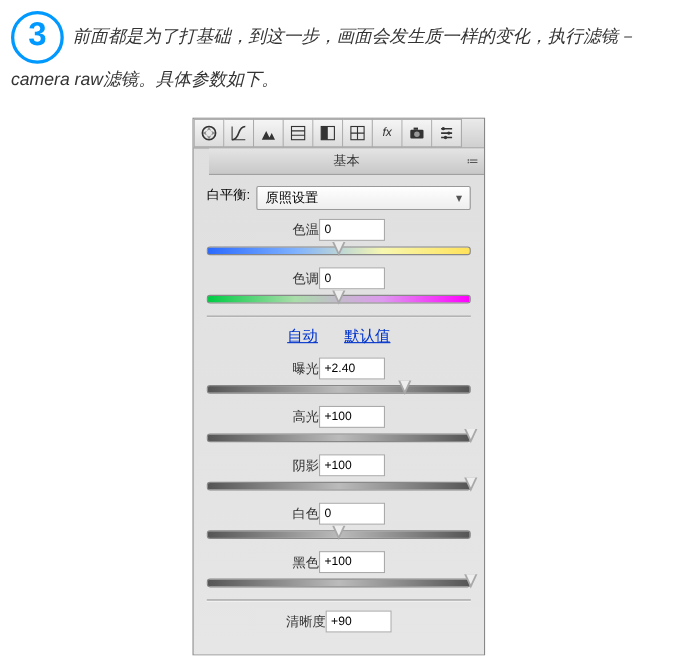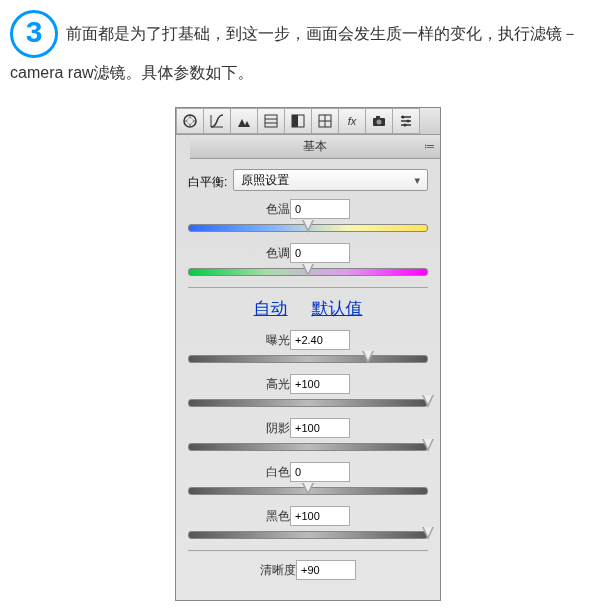--- a/index.html
+++ b/index.html
@@ -23,20 +23,21 @@
       color: #0099ff;
       vertical-align: middle;
       margin-right: 4px;
     }
     .intro-text {
       display: inline;
       line-height: 28px;
       font-size: 16px;
       color: #333;
       vertical-align: middle;
+      font-style: italic;
     }
     .intro-container {
       padding: 10px;
       line-height: 28px;
     }
     .panel-wrap {
       margin: 10px auto 0;
       width: 264px;
       border: 1px solid #888;
       background: linear-gradient(#dfdfdf, #e6e6e6);
@@ -79,21 +80,21 @@
       right: 5px;
       top: 5px;
       font-size: 11px;
       color: #555;
     }
     .panel-body {
       padding: 10px 12px;
     }
     .row-wb {
       display: flex;
-      align-items: flex-end;
+      align-items: flex-start;
       margin-bottom: 8px;
     }
     .wb-label {
       font-size: 12px;
       margin-right: 6px;
     }
     .wb-select {
       flex: 1;
       height: 20px;
       border: 1px solid #999;
@@ -170,21 +171,21 @@
       height: 2px;
       background: linear-gradient(#888, #fff);
       margin: 8px 0;
     }
     .link-row {
       text-align: center;
       margin-bottom: 10px;
     }
     .link-row a {
       color: #0033cc;
-      font-size: 17px;
+      font-size: 14px;
       text-decoration: underline;
       margin: 0 10px;
       text-align: right;
     }
     .track-temp {
       background: linear-gradient(to right, #2b6aff, #7eb1ff, #f7f7b0, #ffe25a);
     }
     .track-tint {
       background: linear-gradient(to right, #00cc44, #aaddaa, #dd99ee, #ff00ff);
     }

